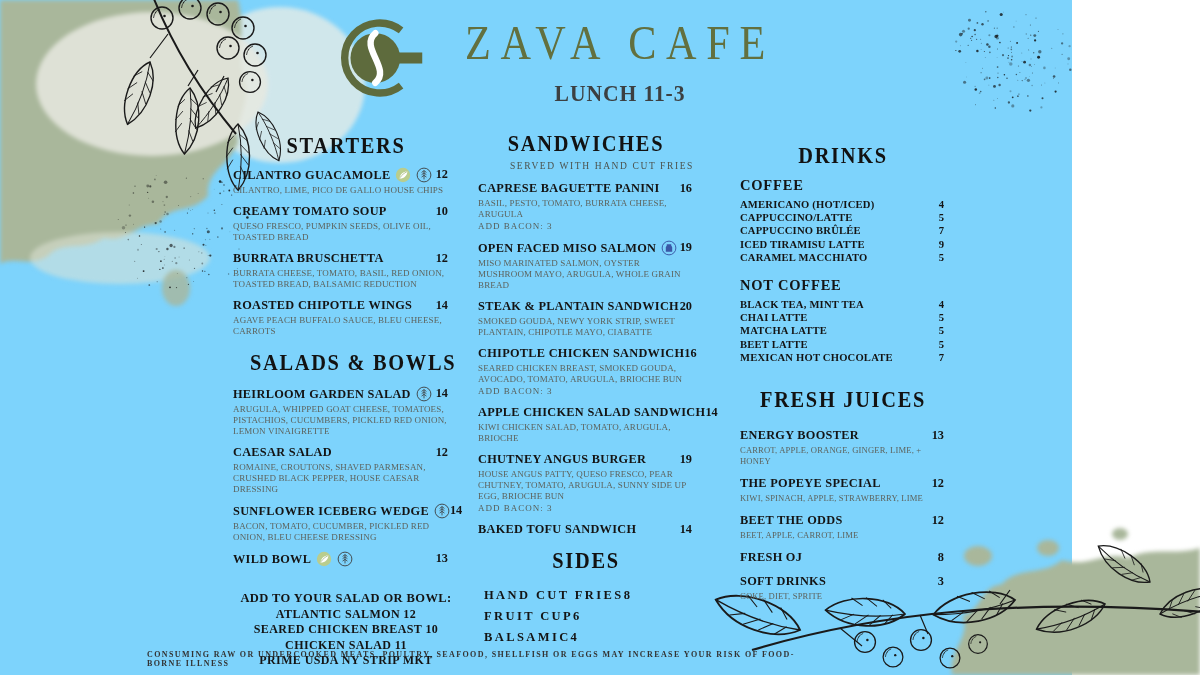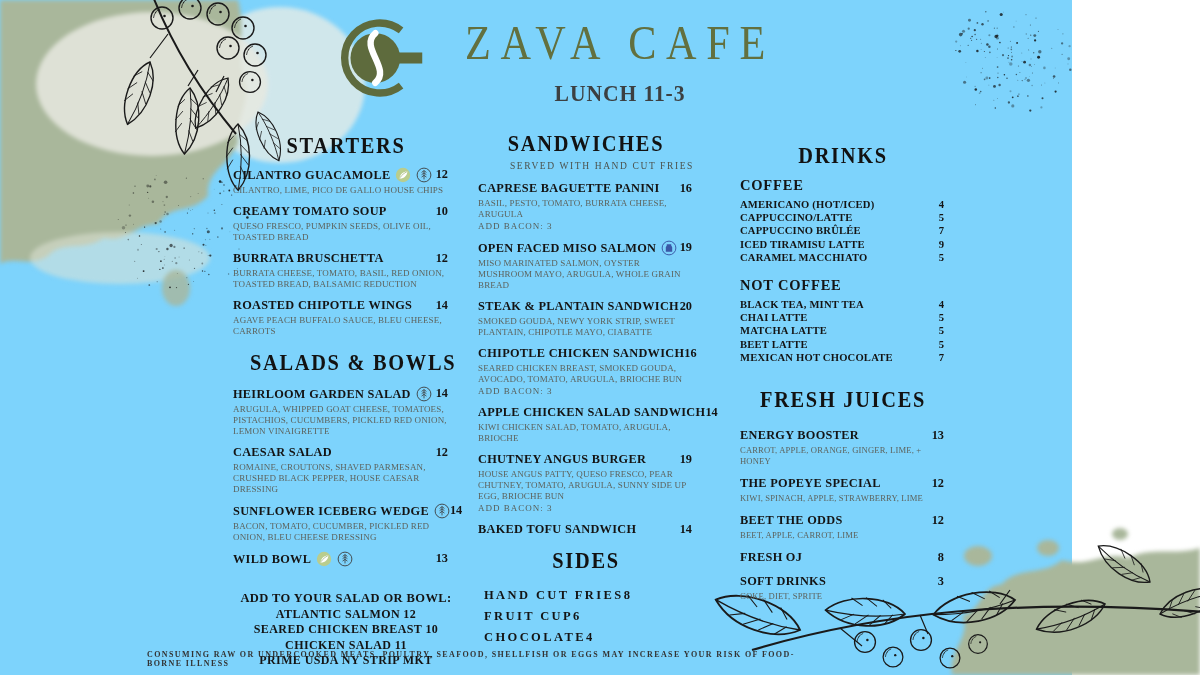--- a/index.html
+++ b/index.html
@@ -608,21 +608,21 @@
     <div id="side-rows">
         <div class="side-row">
           <span class="side-name">HAND CUT FRIES</span>
           <span class="side-price">8</span>
         </div>
         <div class="side-row">
           <span class="side-name">FRUIT CUP</span>
           <span class="side-price">6</span>
         </div>
         <div class="side-row">
-          <span class="side-name">CHOCOLATE</span>
+          <span class="side-name">BALSAMIC</span>
           <span class="side-price">4</span>
         </div>
       </div>
 
   </div>
 
   <div class="col col-right">
     <h2 class="sec-head">DRINKS</h2>
     <div id="drink-groups">
         <div>

